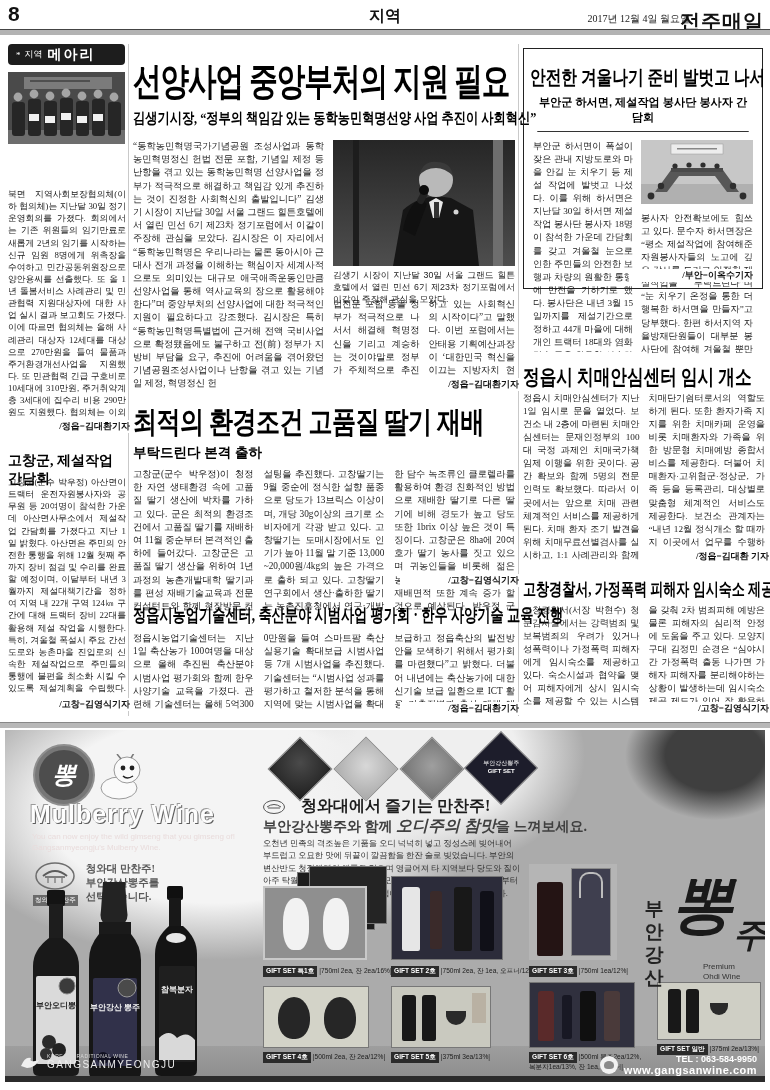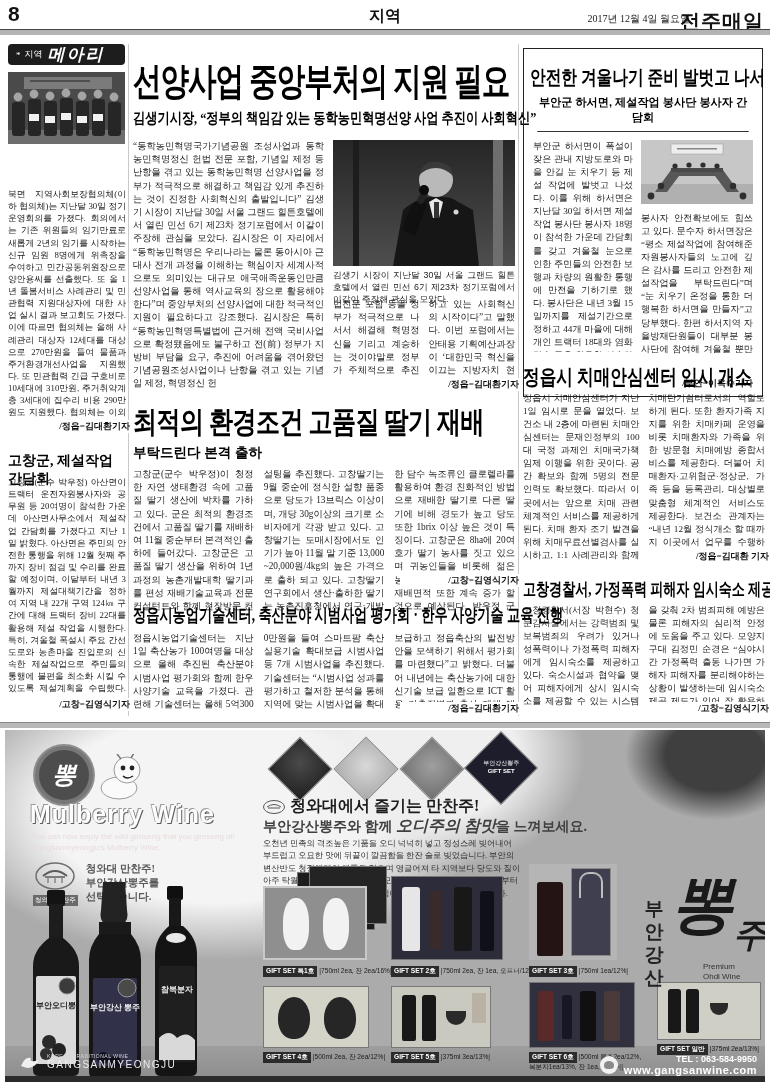--- a/index.html
+++ b/index.html
@@ -16,27 +16,27 @@
   .bt{font-size:9.3px;line-height:1.42;text-align:justify;word-break:break-all;overflow:hidden;color:#1a1a1a;}
   .bt-sm{font-size:8.8px;line-height:1.38;text-align:justify;word-break:break-all;overflow:hidden;color:#1a1a1a;}
   .byline{font-size:9px;font-weight:bold;text-align:right;background:#fff;padding-left:4px;}
   .cols2{column-count:2;column-gap:9px;}
   .cols3{column-count:3;column-gap:10px;}
   .nh{font-weight:900;white-space:nowrap;transform-origin:0 0;color:#000;}
   
   .badge{left:8px;top:44px;width:117px;height:21px;background:#1d1d1d;border-radius:4px;color:#fff;display:flex;align-items:center;padding-left:8px;box-sizing:border-box;}
   .badge .st{font-size:9px;margin-right:4px;}
   .badge .sm{font-size:9px;margin-right:5px;}
-  .badge .sc{font-size:17px;font-style:italic;font-weight:bold;letter-spacing:2px;}
+  .badge .sc{font-size:14px;font-weight:bold;letter-spacing:2px;}
   .ltitle{font-size:13.5px;font-weight:900;line-height:1.3;color:#000;}
   
   .caption{font-size:8.8px;font-weight:normal;font-family:"Liberation Sans",sans-serif;line-height:1.35;text-align:justify;word-break:break-all;color:#222;}
   .subhead-sans{font-family:"Liberation Sans",sans-serif;font-weight:bold;color:#000;}
   
-  .nbox{left:523px;top:48px;width:240px;height:349px;border:1.5px solid #222;box-sizing:border-box;}
+  .nbox{left:523px;top:48px;width:240px;height:241px;border:1.5px solid #222;box-sizing:border-box;}
   
   .ad{left:5px;top:730px;width:760px;height:352px;background:#ababab;overflow:hidden;}
   .ad *{box-sizing:border-box;}
   .blob{position:absolute;border-radius:50%;}
   .diam{position:absolute;width:46px;height:46px;transform:rotate(45deg);overflow:hidden;border:1px solid #8a8a8a;}
   .gift-cap{position:absolute;font-family:"Liberation Sans",sans-serif;font-size:6.6px;color:#1c1c1c;white-space:nowrap;}
   .gift-cap .gbadge{display:inline-block;background:#2b2b2b;color:#fff;padding:1px 3px;font-weight:bold;margin-right:2px;}
   .gbox{position:absolute;border:1px solid #777;}
   .minibottle{position:absolute;background:#181818;border-radius:3px 3px 2px 2px;}
   .minijar{position:absolute;background:#f2f2f2;border-radius:45% 45% 40% 40%;}
@@ -225,21 +225,21 @@
     <div class="diam" style="left:272px;top:16px;background:radial-gradient(circle at 40% 40%,#4a4a4a,#1e1e1e);"></div>
     <div class="diam" style="left:338px;top:16px;background:radial-gradient(circle at 45% 45%,#d8d8d8,#a9a9a9);"></div>
     <div class="diam" style="left:404px;top:16px;background:radial-gradient(circle at 45% 45%,#9f9f9f,#6f6f6f);"></div>
     <div class="diam" style="left:470px;top:12px;width:52px;height:52px;background:#1d1d2b;display:flex;align-items:center;justify-content:center;">
       <div style="transform:rotate(-45deg);text-align:center;color:#fff;font-size:6px;font-family:'Liberation Sans',sans-serif;line-height:1.3;">
         <div>부안강산뽕주</div>
         <div style="font-weight:bold;">GIFT SET</div>
       </div>
     </div>
 
-    <div style="position:absolute;left:258px;top:66px;display:flex;align-items:center;gap:5px;">
+    <div style="position:absolute;left:258px;top:66px;display:flex;align-items:center;gap:16px;">
       <svg width="22" height="14" viewBox="0 0 22 14">
         <ellipse cx="11" cy="7" rx="10.5" ry="6.5" fill="none" stroke="#555"></ellipse>
         <path d="M4 7 Q11 2 18 7" fill="none" stroke="#555"></path>
         <line x1="5" y1="8" x2="17" y2="8" stroke="#555"></line>
       </svg>
       <span style="font-size:16px;font-weight:900;color:#1c1c1c;">청와대에서 즐기는 만찬주!</span>
     </div>
     <div style="position:absolute;left:258px;top:86px;font-size:14px;font-weight:900;color:#404040;white-space:nowrap;">
       <span>부안강산뽕주와 함께 </span><span style="font-size:16px;font-style:italic;">오디주의 참맛</span><span>을 느껴보세요.</span>
     </div>

